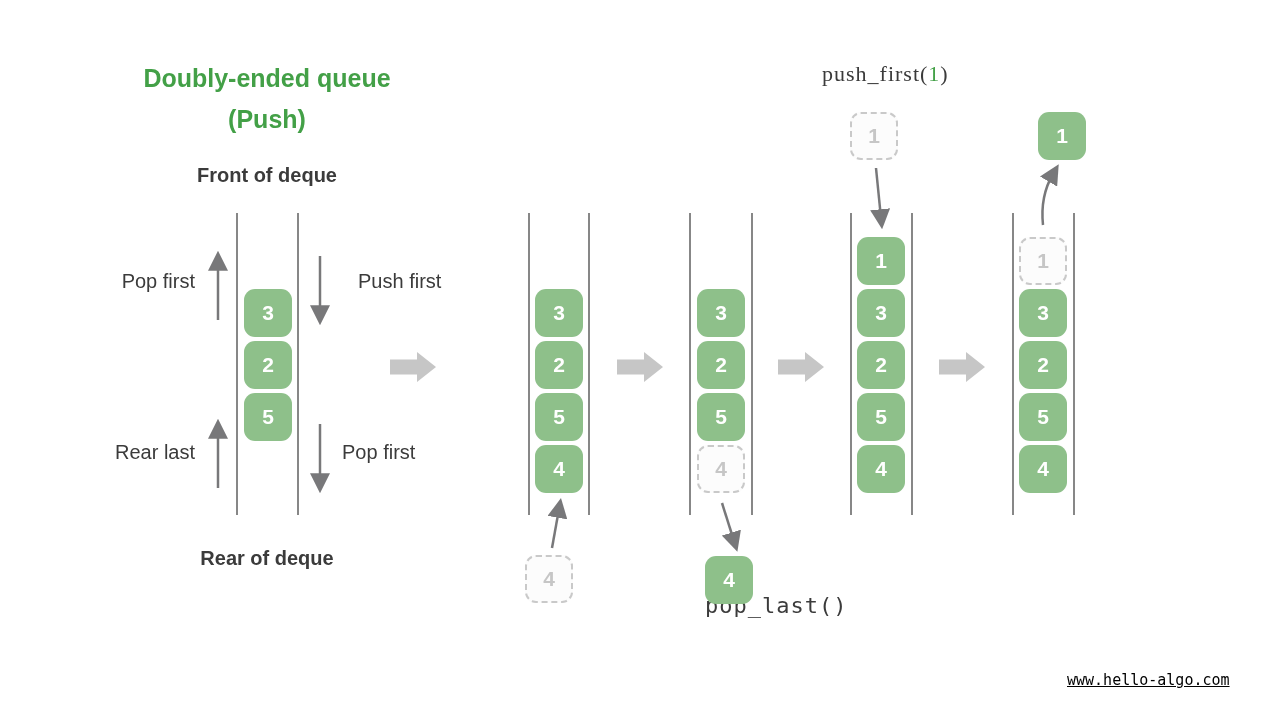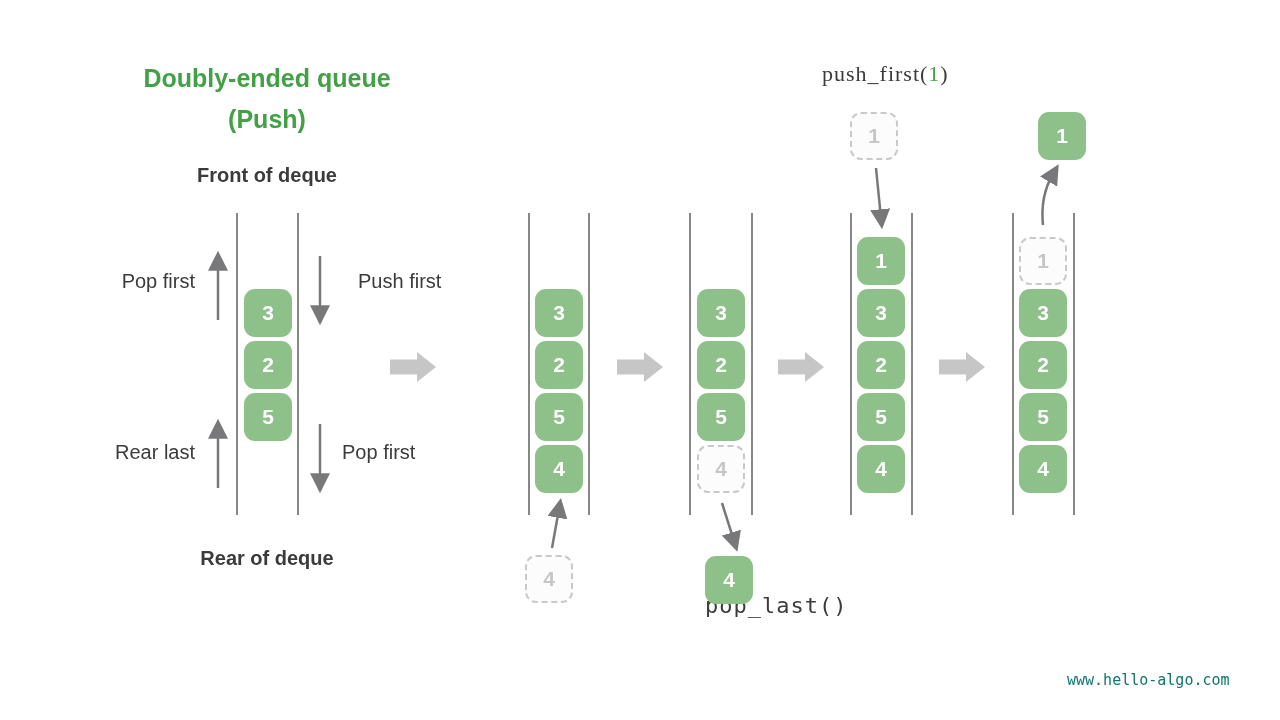--- a/index.html
+++ b/index.html
@@ -28,22 +28,23 @@
   .op-label{
     position:absolute;color:#3B3B3B;font-size:20px;font-weight:normal;
   }
   .op-label.right-aligned{width:135px;text-align:right;}
   .code-label{
     position:absolute;color:#3B3B3B;font-size:22px;letter-spacing:1px;
     font-family:"DejaVu Sans Mono", monospace;white-space:nowrap;
   }
   .code-label .arg{color:#43A047;}
   .watermark{
-    position:absolute;left:1067px;top:671px;color:#0f766e;font-size:15px;
+    position:absolute;left:1067px;top:671px;color:#000000;font-size:15px;
     font-family:"DejaVu Sans Mono", monospace;
+    text-decoration:underline;
   }
 </style>
 </head>
 <body>
 
 <div id="canvas">
 
   <svg id="diagram-svg" viewBox="0 0 1280 720" xmlns="http://www.w3.org/2000/svg">
     <defs>
       <marker id="ah" markerWidth="8" markerHeight="8" refX="3.5" refY="4" orient="auto">

